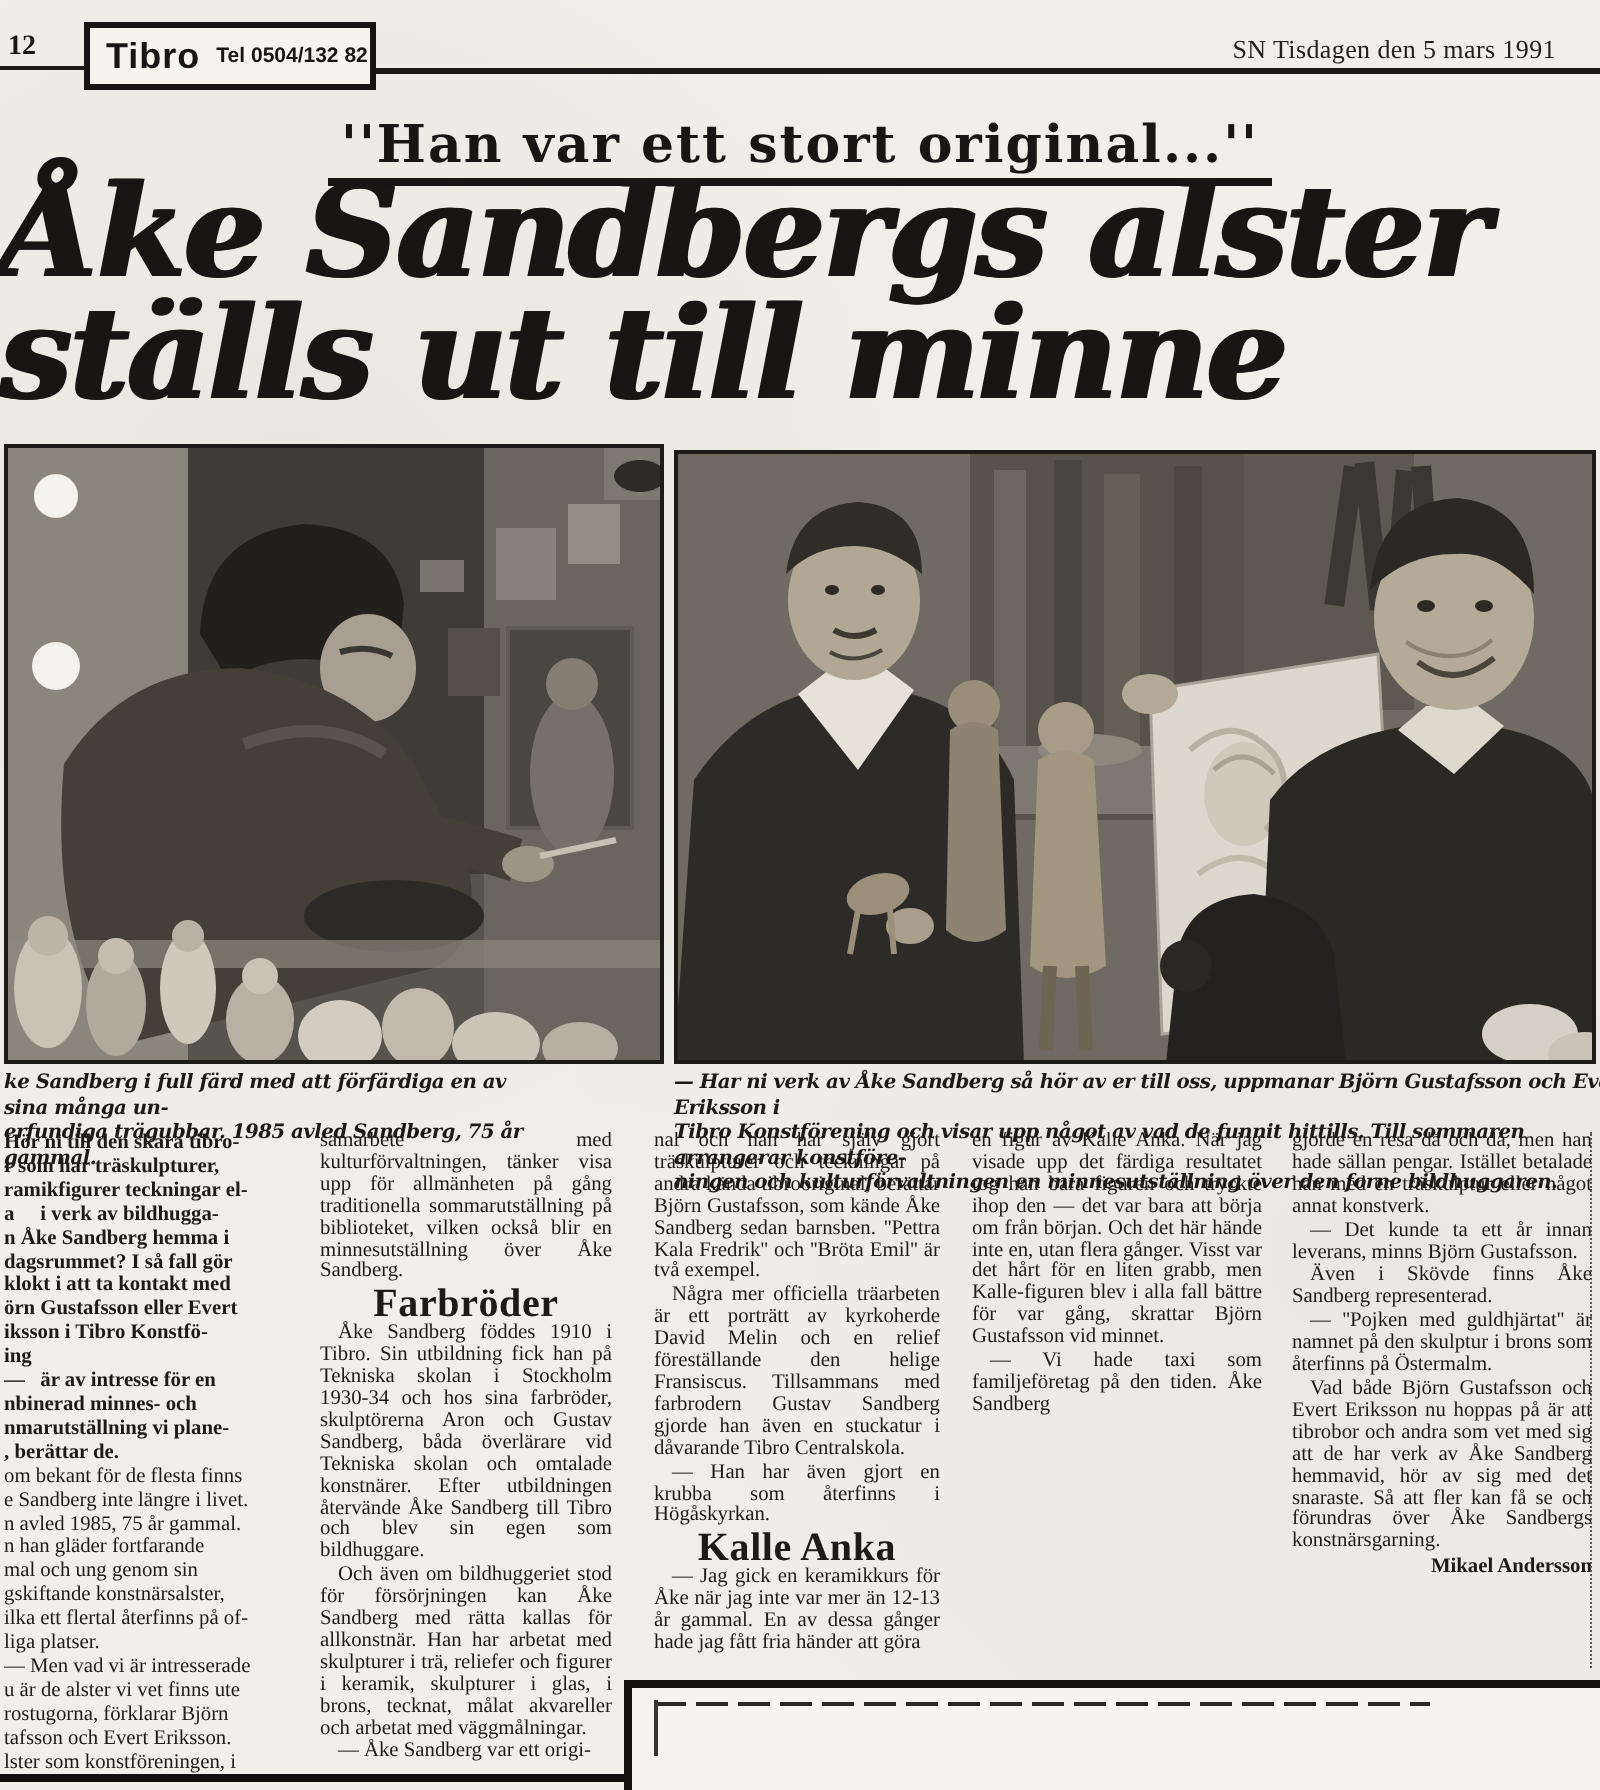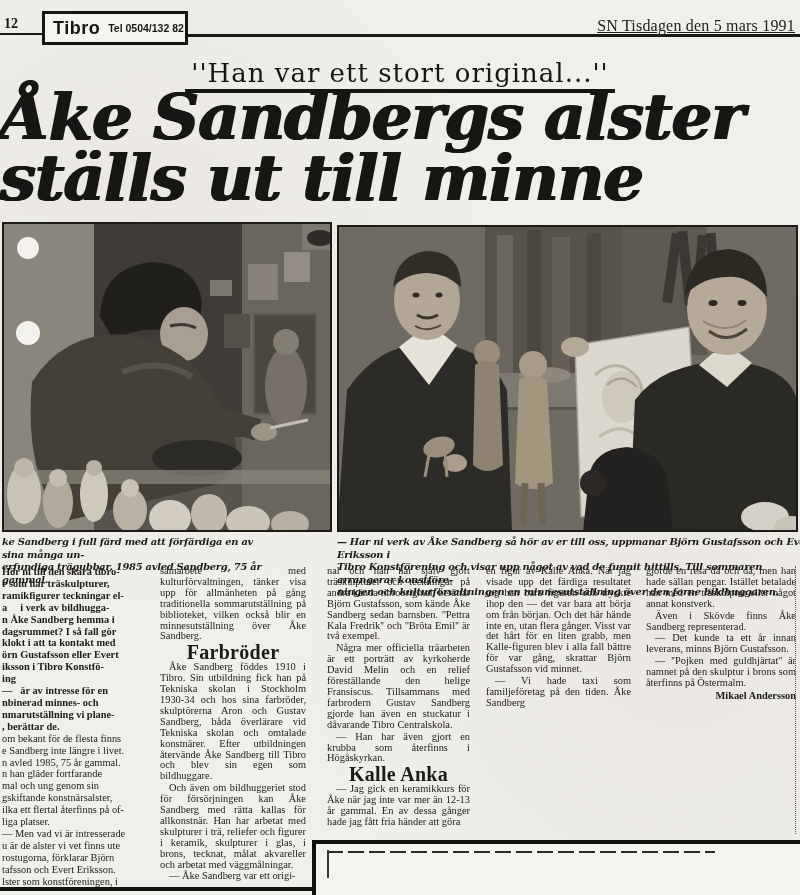--- a/index.html
+++ b/index.html
@@ -10,24 +10,24 @@
                          radial-gradient(circle at 85% 70%, rgba(120,115,105,.06), transparent 45%);}
   
   .pageno{position:absolute;left:4px;top:16px;font-size:14px;font-weight:bold;}
   .pageno-rule{position:absolute;left:0;top:33px;width:86px;height:2px;background:#1b1916;}
   .mast-rule{position:absolute;left:170px;top:34px;width:630px;height:3px;background:#1b1916;
              box-shadow:0 5px 0 -3px rgba(27,25,22,.45);}
   .tibro-box{position:absolute;left:30px;top:11px;width:146px;height:34px;background:#f6f4ee;
              border:3px solid #171513;display:flex;align-items:center;gap:8px;padding:0 8px;box-sizing:border-box;margin-left:12px;}
   .tibro-name{font-family:"Liberation Sans",sans-serif;font-weight:bold;font-size:18px;letter-spacing:.5px;}
   .tibro-tel{font-family:"Liberation Sans",sans-serif;font-weight:bold;font-size:10.5px;white-space:nowrap;}
-  .mast-date{position:absolute;right:5px;top:17px;font-size:16px;letter-spacing:.2px;color:#23211d;text-decoration:underline;}
+  .mast-date{position:absolute;right:22px;top:17px;font-size:13px;letter-spacing:.2px;color:#23211d;}
   
   .kicker{position:absolute;left:0;top:58px;width:800px;text-align:center;}
-  .kicker span{display:inline-block;font-family:"DejaVu Serif",serif;font-weight:normal;font-size:26px;
+  .kicker span{display:inline-block;font-family:"DejaVu Serif",serif;font-weight:bold;font-size:26px;
                letter-spacing:1px;border-bottom:4px solid #171513;padding:0 6px 1px 6px;}
   .headline{position:absolute;left:0;top:86px;width:800px;margin:0;
             font-family:"DejaVu Serif",serif;font-style:italic;font-weight:bold;
             font-size:64px;line-height:.96;letter-spacing:-1px;
             text-shadow:1px 0 0 #181614, -1px 0 0 #181614;}
   .headline span{display:block;}
   
   figure{margin:0;position:absolute;}
   .photo-left{left:2px;top:222px;width:262px;}
   .photo-right{left:337px;top:225px;width:478px;}
@@ -231,23 +231,24 @@
     <p class="ind">— Jag gick en keramikkurs för Åke när jag inte var mer än 12-13 år gammal. En av dessa gånger hade jag fått fria händer att göra</p>
   </div>
 
   <div class="col c4">
     <p>en figur av Kalle Anka. När jag visade upp det färdiga resultatet tog han bara figuren och tryckte ihop den — det var bara att börja om från början. Och det här hände inte en, utan flera gånger. Visst var det hårt för en liten grabb, men Kalle-figuren blev i alla fall bättre för var gång, skrattar Björn Gustafsson vid minnet.</p>
     <p class="ind">— Vi hade taxi som familjeföretag på den tiden. Åke Sandberg</p>
   </div>
 
   <div class="col c5">
     <p>gjorde en resa då och då, men han hade sällan pengar. Istället betalade han med en träskulptur eller något annat konstverk.</p>
+    <p class="ind">— Det kunde ta ett år innan leverans, minns Björn Gustafsson.</p>
     <p class="ind">Även i Skövde finns Åke Sandberg representerad.</p>
-    <p class="ind">— Det kunde ta ett år innan leverans, minns Björn Gustafsson.</p>
     <p class="ind">— ''Pojken med guldhjärtat'' är namnet på den skulptur i brons som återfinns på Östermalm.</p>
+    <p class="ind">Vad både Björn Gustafsson och Evert Eriksson nu hoppas på är att tibrobor och andra som vet med sig att de har verk av Åke Sandberg hemmavid, hör av sig med det snaraste. Så att fler kan få se och förundras över Åke Sandbergs konstnärsgarning.</p>
     <div class="byline">Mikael Andersson</div>
   </div>
 
   <div class="edge-dots"></div>
   <div class="ad-white"></div>
   <div class="ad-top"></div>
   <div class="ad-left"></div>
   <div class="ad-dash"></div>
   <div class="ad-tick"></div>
   <div class="bottom-rule"></div>

